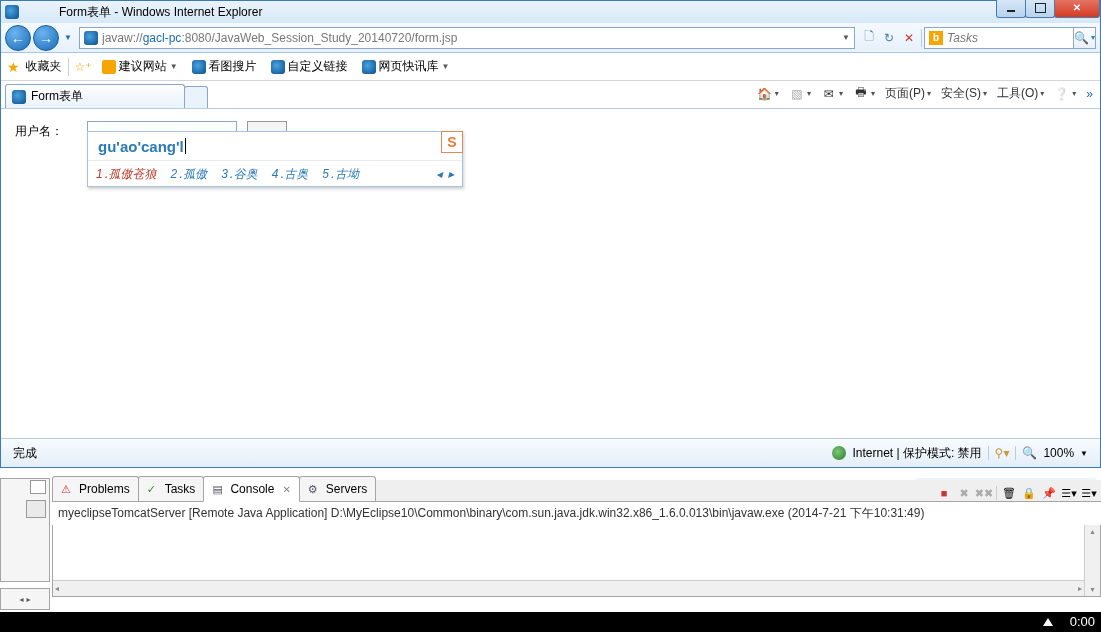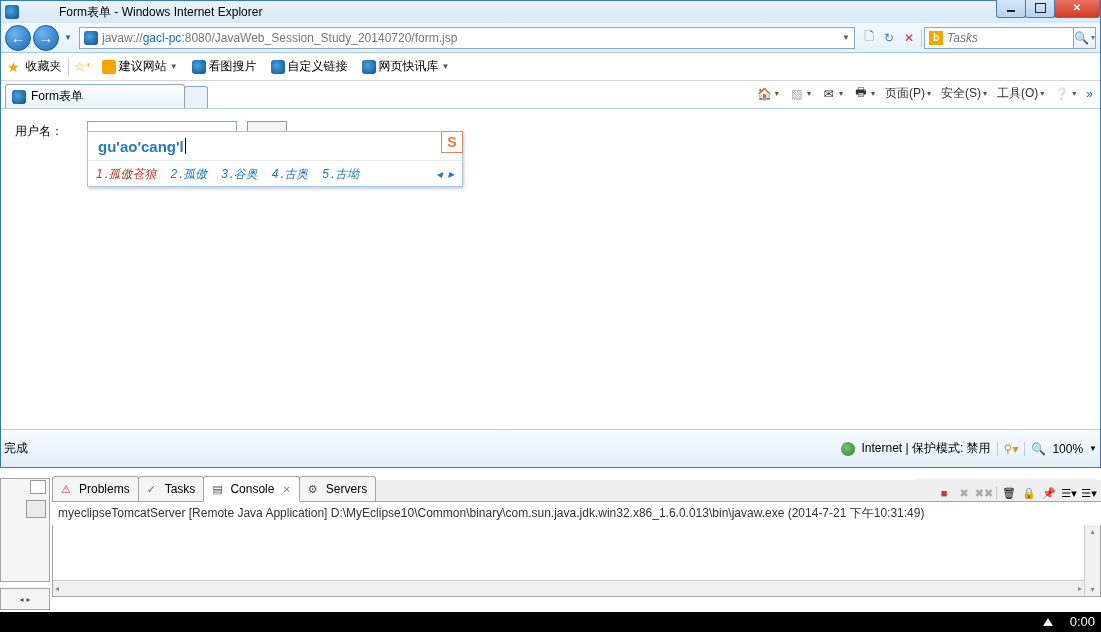--- a/index.html
+++ b/index.html
@@ -62,21 +62,21 @@
 .ime-input-row { height:28px; display:flex; align-items:center; padding:0 10px; position:relative;}
 .ime-input-row .text { color:#2a7ab8; font-size:15px; font-weight:bold;}
 .ime-cursor { display:inline-block; width:1px; height:16px; background:#000; margin-left:1px;}
 .ime-s-logo { position:absolute; right:-1px; top:-1px; width:22px; height:22px; border:1px solid #e08a5a; background:#fff; color:#e87a3a; font-weight:bold; display:flex; align-items:center; justify-content:center; font-size:14px;}
 .ime-cands { height:26px; display:flex; align-items:center; padding:12px 8px; gap:14px; border-top:1px solid #eaeaea;font-style:italic;}
 .cand { color:#2a7ab8; font-size:14px;}
 .cand .num { margin-right:2px;}
 .cand.first { color:#b83a2a;}
 .ime-pager { margin-left:auto; display:flex; gap:6px; color:#2a7ab8;}
 
-.statusbar { position:absolute; bottom:0; left:0; right:0; height:38px; background:linear-gradient(#f7fbfe,#e4eef8); border-top:1px solid #b8cde0; display:flex; align-items:center; padding:0 3px; font-size:12px;}
+.statusbar { position:absolute; bottom:0; left:0; right:0; height:29px; background:linear-gradient(#f7fbfe,#e4eef8); border-top:1px solid #b8cde0; display:flex; align-items:center; padding:0 12px; font-size:12px;}
 .status-left { color:#000;}
 .status-right { margin-left:auto; display:flex; align-items:center; gap:6px;}
 .globe { width:14px; height:14px; border-radius:50%; background: radial-gradient(circle at 40% 40%, #7ac97a,#2a7a2a);}
 .status-sep { width:1px; height:14px; background:#b8cde0;}
 .zoom-arrow { font-size:8px;}
 
 
 .eclipse { position:absolute; top:480px; left:52px; right:0; height:130px; background:#fff;}
 .ecl-stub-left { position:absolute; top:478px; left:0; width:50px; height:104px; border:1px solid #a5a5a5; background:#f5f5f5;}
 .ecl-stub-min { position:absolute; top:480px; left:30px; width:16px; height:14px; border:1px solid #999; background:#fff;}

